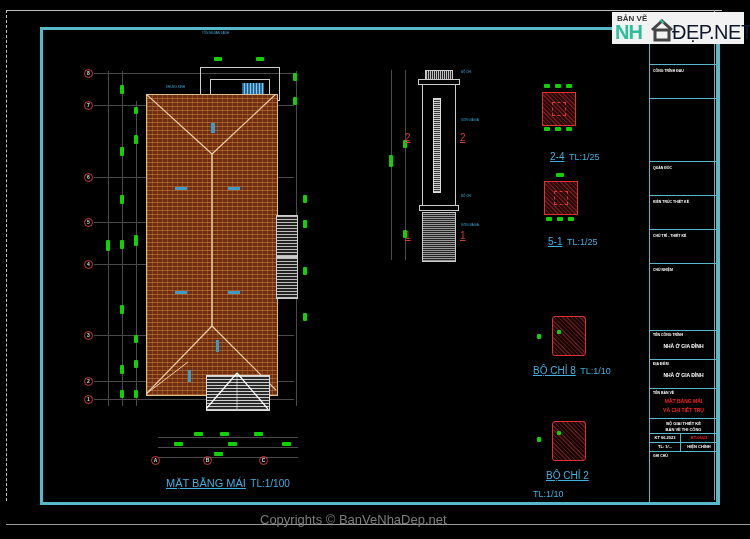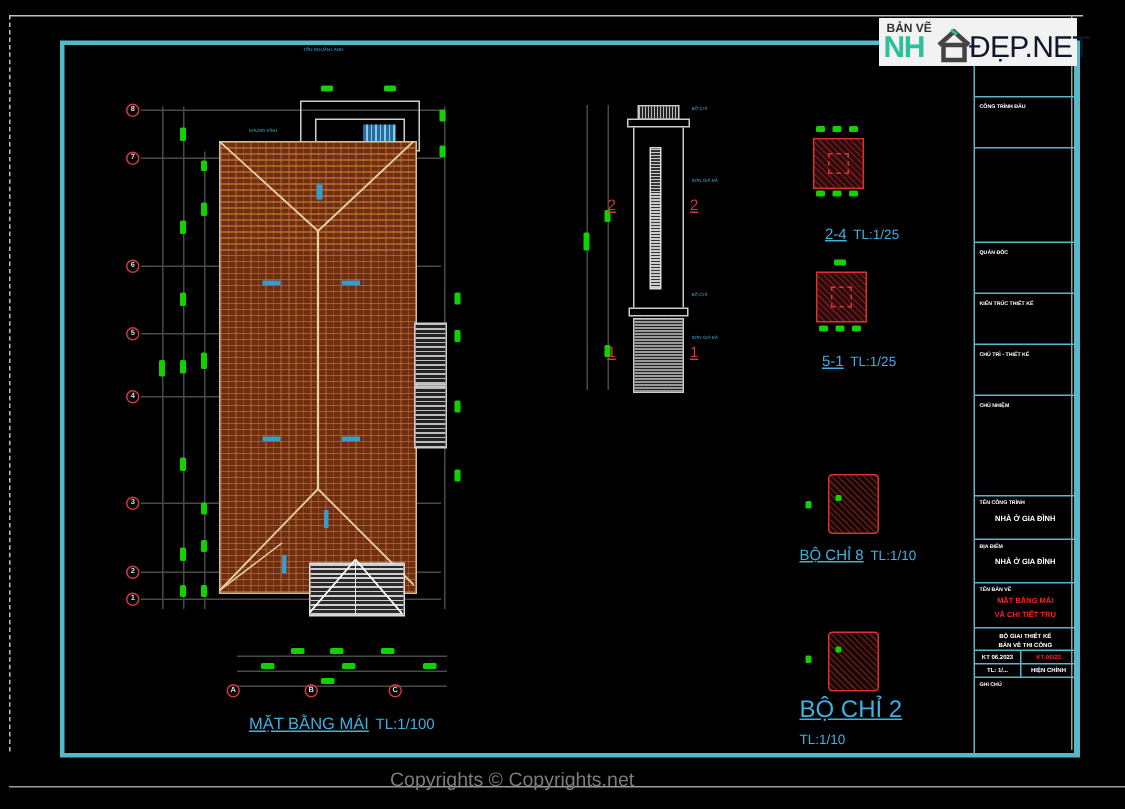--- a/index.html
+++ b/index.html
@@ -7,21 +7,21 @@
   .abs{position:absolute;}
   .outer-frame{left:6px;top:10px;width:715px;height:490px;border-top:1px solid #bfbfbf;border-left:1px dashed #bfbfbf;}
   .outer-right{left:714px;top:10px;width:1px;height:490px;background:#9a9a9a;}
   .outer-bottom{left:6px;top:524px;width:744px;height:1px;background:#9a9a9a;}
   .sheet{left:40px;top:27px;width:680px;height:478px;border:3px solid #56b8c9;box-sizing:border-box;}
   .tb{left:649px;top:30px;width:67px;height:472px;border-left:1px solid #56b8c9;}
   .tb-row{position:absolute;left:0;width:67px;border-top:1px solid #56b8c9;}
   .tb-lab{position:absolute;left:3px;font-size:3.5px;color:#fff;font-weight:bold;white-space:nowrap;}
   .tb-val{position:absolute;left:0;width:67px;text-align:center;font-size:5px;color:#fff;font-weight:bold;}
   .tb-red{position:absolute;left:0;width:67px;text-align:center;font-size:5px;color:#ff2020;font-weight:bold;line-height:8px;}
-  .logo{left:586px;top:12px;width:132px;height:32px;background:#f2f2f2;}
+  .logo{left:612px;top:12px;width:132px;height:32px;background:#f2f2f2;}
   .logo-small{left:5px;top:2px;font-size:8px;font-weight:bold;color:#333;}
   .logo-nha{left:3px;top:9px;font-size:20px;font-weight:bold;color:#2bbf9a;letter-spacing:-1px;}
   .logo-dep{left:60px;top:9px;font-size:20px;color:#0f172a;letter-spacing:-0.5px;}
   .title-u{color:#3fb0e0;text-decoration:underline;font-size:11px;white-space:nowrap;}
   .title-tl{color:#3fb0e0;font-size:10px;white-space:nowrap;}
   .dim{background:#12d100;color:#000;font-size:3px;border-radius:1px;}
   .grid-bubble{width:9px;height:9px;border:1px solid #d23a3a;border-radius:50%;box-sizing:border-box;color:#ddd;font-size:5px;text-align:center;line-height:7px;font-weight:bold;}
   .gline{background:#4a4a4a;}
   .roof{background-color:#6e2e12;
     background-image:
@@ -208,21 +208,21 @@
     <span class="title-u" style="font-size:10px;">BỘ CHỈ 8</span>
     <span class="title-tl" style="font-size:9px;">TL:1/10</span>
   </div>
 </div>
 
 <div class="abs" style="left:525px;top:415px;width:90px;height:65px;">
   <div class="abs" style="left:27px;top:6px;width:32px;height:38px;background:repeating-linear-gradient(45deg,#5a1a1a 0 1px,#1a0505 1px 3px);border:1px solid #e03030;border-radius:3px;"></div>
   <div class="abs dim" style="left:12px;top:22px;width:4px;height:5px;"></div>
   <div class="abs dim" style="left:32px;top:16px;width:4px;height:4px;"></div>
   <div class="abs" style="left:8px;top:50px;">
-    <span class="title-u" style="font-size:16px;">BỘ CHỈ 2</span>
+    <span class="title-u" style="font-size:10px;margin-left:13px;">BỘ CHỈ 2</span>
     <span class="title-tl" style="font-size:9px;">TL:1/10</span>
   </div>
 </div>
 
 <div class="abs tb">
   <div class="tb-row" style="top:34px;height:34px;">
     <div class="tb-lab" style="top:4px;">CÔNG TRÌNH ĐẦU</div>
   </div>
   <div class="tb-row" style="top:68px;height:63px;"></div>
   <div class="tb-row" style="top:131px;height:34px;">
@@ -273,13 +273,13 @@
   <div class="abs logo-small">BẢN VẼ</div>
   <div class="abs logo-nha">NH</div>
   <svg class="abs" style="left:38px;top:6px;" width="24" height="24">
     <polyline points="2,12 12,3 22,12" fill="none" stroke="#444" stroke-width="3"></polyline>
     <rect x="5" y="12" width="14" height="10" fill="none" stroke="#444" stroke-width="3"></rect>
     <line x1="10" y1="2" x2="14" y2="5" stroke="#2bbf9a" stroke-width="2"></line>
   </svg>
   <div class="abs logo-dep">ĐẸP.NET</div>
 </div>
 
-<div class="abs copyright">Copyrights © Copyrights.net</div>
+<div class="abs copyright">Copyrights © BanVeNhaDep.net</div>
 
 </body></html>

